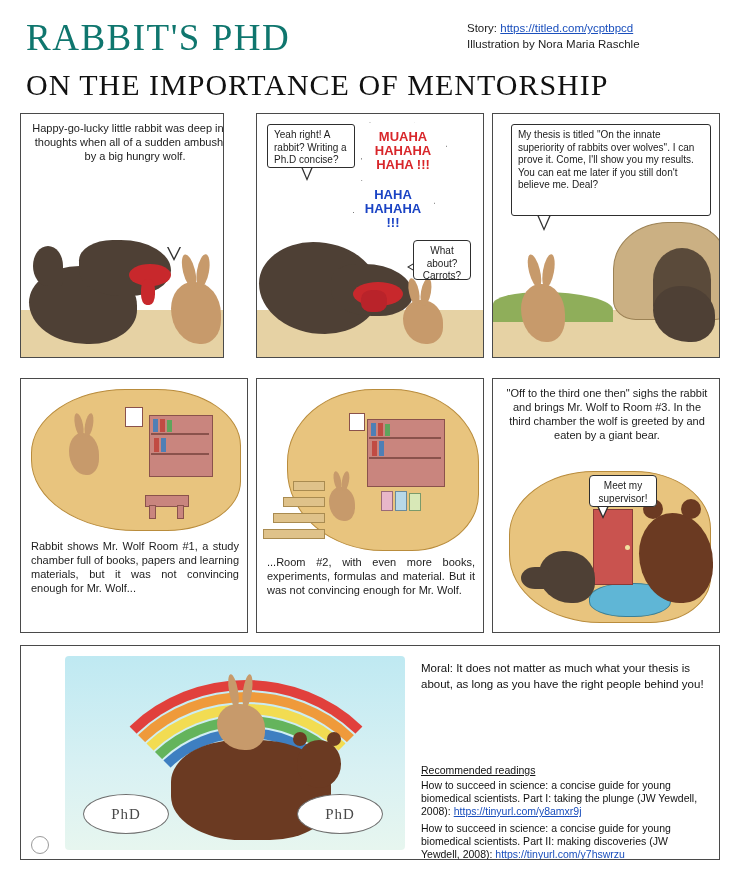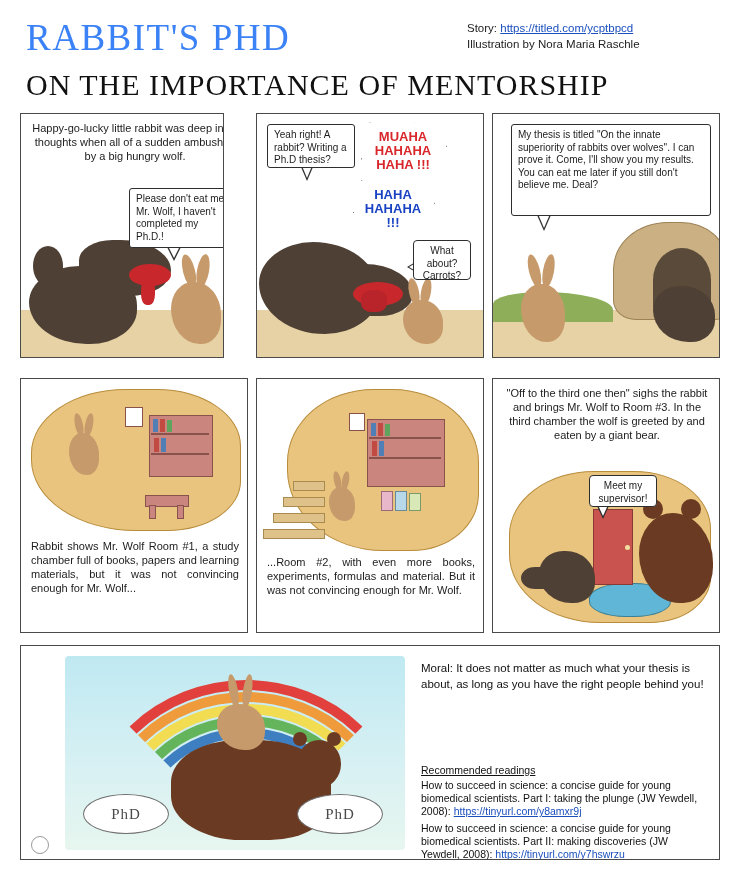--- a/index.html
+++ b/index.html
@@ -11,21 +11,21 @@
     position:relative;
     overflow:hidden;
   }
   .page{position:relative;width:736px;height:880px;}
 
   
   .header{position:absolute;left:0;top:0;width:736px;height:108px;}
   .title1{
     position:absolute;left:26px;top:16px;
     font-family:"Liberation Serif", serif;
-    font-size:37px;letter-spacing:1.5px;color:#3b82f6;
+    font-size:37px;letter-spacing:1.5px;color:#0f766e;
     white-space:nowrap;
   }
   .title2{
     position:absolute;left:26px;top:68px;
     font-family:"Liberation Serif", serif;
     font-size:30px;letter-spacing:1px;color:#111;
     white-space:nowrap;
   }
   .credits{
     position:absolute;right:14px;top:20px;text-align:left;
@@ -126,39 +126,38 @@
       <span>Story:</span>
       <a href="#">https://titled.com/ycptbpcd</a><br>
       <span>Illustration by Nora Maria Raschle</span>
     </div>
   </div>
 
   <div class="panel" style="left:20px;top:113px;width:204px;height:245px;">
     <div class="ground" style="left:0;top:196px;width:228px;height:49px;background:#e6d2a4;"></div>
     <div class="hand" style="position:absolute;left:8px;top:7px;width:212px;text-align:center;">Happy-go-lucky little rabbit was deep in its thoughts when all of a sudden ambushed by a big hungry wolf.</div>
 
-    <div class="bubble sq" style="left:108px;top:74px;width:104px;height:60px;text-align:left;">Please don't eat me Mr. Wolf, I haven't completed my Ph.D.!</div>
     <div class="tail" style="left:146px;top:133px;border-left:7px solid transparent;border-right:7px solid transparent;border-top:14px solid #2e2e2e;"></div>
     <div class="tail" style="left:147px;top:132px;border-left:6px solid transparent;border-right:6px solid transparent;border-top:12px solid #fff;"></div>
 
     <div class="wolf-body" style="left:8px;top:152px;width:108px;height:78px;border-radius:48% 52% 45% 55%;"></div>
     <div class="wolf-body" style="left:58px;top:126px;width:92px;height:56px;border-radius:40% 60% 50% 50%;"></div>
     <div class="wolf-body" style="left:12px;top:132px;width:30px;height:40px;border-radius:50% 50% 10% 50%;"></div>
     <div class="tongue" style="left:108px;top:150px;width:42px;height:22px;"></div>
     <div class="tongue" style="left:120px;top:165px;width:14px;height:26px;border-radius:40%;"></div>
 
     <div class="rabbit-body" style="left:150px;top:168px;width:50px;height:62px;border-radius:45% 55% 40% 60%;"></div>
     <div class="rabbit-body" style="left:162px;top:140px;width:12px;height:34px;border-radius:50%;transform:rotate(-14deg);"></div>
     <div class="rabbit-body" style="left:176px;top:140px;width:12px;height:34px;border-radius:50%;transform:rotate(10deg);"></div>
   </div>
 
   <div class="panel" style="left:256px;top:113px;width:228px;height:245px;">
     <div class="ground" style="left:0;top:196px;width:228px;height:49px;background:#e6d2a4;"></div>
 
-    <div class="bubble sq" style="left:10px;top:10px;width:88px;height:44px;text-align:left;">Yeah right! A rabbit? Writing a Ph.D thesis?</div>
+    <div class="bubble sq" style="left:10px;top:10px;width:88px;height:44px;text-align:left;">Yeah right! A rabbit? Writing a Ph.D concise?</div>
     <div class="tail" style="left:44px;top:53px;border-left:6px solid transparent;border-right:6px solid transparent;border-top:14px solid #2e2e2e;"></div>
     <div class="tail" style="left:45px;top:52px;border-left:5px solid transparent;border-right:5px solid transparent;border-top:12px solid #fff;"></div>
 
     <div class="starburst" style="left:104px;top:8px;width:84px;height:62px;clip-path:polygon(10% 0%,22% 16%,36% 2%,48% 17%,62% 1%,74% 17%,90% 6%,88% 26%,100% 38%,86% 50%,96% 66%,78% 70%,72% 88%,56% 76%,44% 96%,32% 76%,16% 86%,12% 68%,0% 58%,10% 44%,2% 28%,14% 20%);"></div>
     <div class="shout" style="left:104px;top:16px;width:84px;">
       <span class="red">MUAHA</span><br>
       <span class="red">HAHAHA</span><br>
       <span class="red">HAHA</span>
       <span class="red">!!!</span>
     </div>

